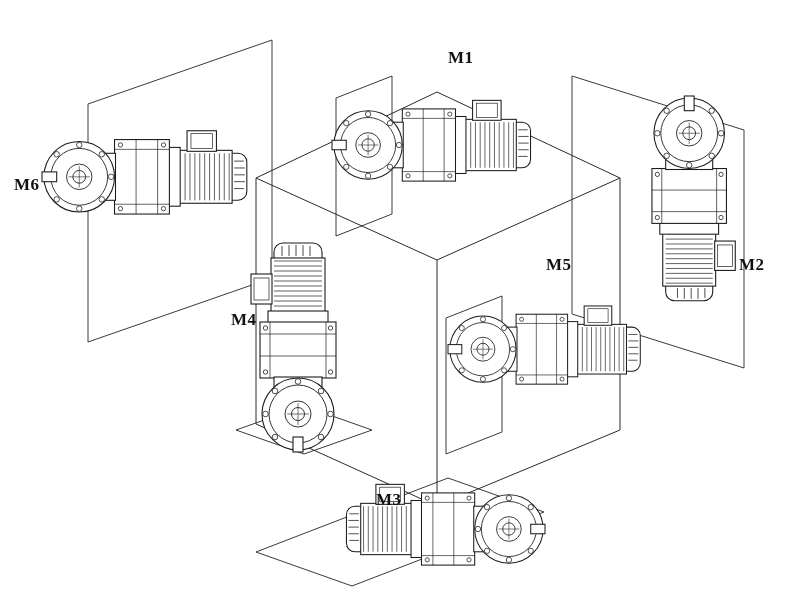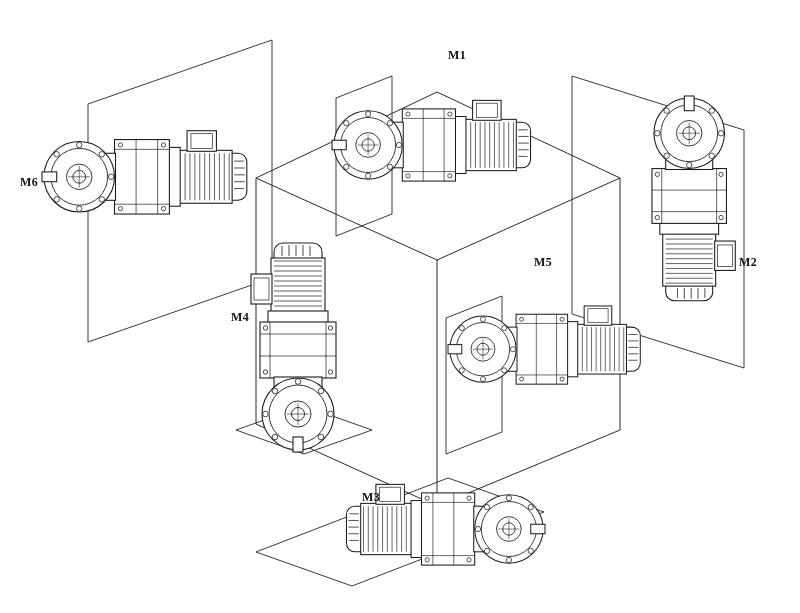--- a/index.html
+++ b/index.html
@@ -2,29 +2,29 @@
 <html><head>
 <meta charset="utf-8">
 <style>
   html,body{margin:0;padding:0;background:#fff;}
   #stage{
     position:relative;width:800px;height:613px;background:#fff;overflow:hidden;
     font-family:"Liberation Serif", serif;
   }
   #stage svg{position:absolute;left:0;top:0;}
   .pos-label{
-    position:absolute;font-weight:bold;font-size:12px;color:#111;
+    position:absolute;font-weight:bold;font-size:17px;color:#111;
     letter-spacing:0.5px;user-select:none;
   }
   .lbl-m1{left:448px;top:48px;}
   .lbl-m2{left:739px;top:255px;}
-  .lbl-m3{left:362px;top:490px;}
+  .lbl-m3{left:376px;top:490px;}
   .lbl-m4{left:231px;top:310px;}
-  .lbl-m5{left:534px;top:255px;}
-  .lbl-m6{left:20px;top:175px;}
+  .lbl-m5{left:546px;top:255px;}
+  .lbl-m6{left:14px;top:175px;}
   .panel{stroke:#3a3a3a;fill:none;stroke-width:1;}
   .cube{stroke:#2a2a2a;fill:none;stroke-width:1;}
 </style>
 </head>
 <body>
 
 <div id="stage">
 
   <svg width="800" height="613" viewBox="0 0 800 613">
 

